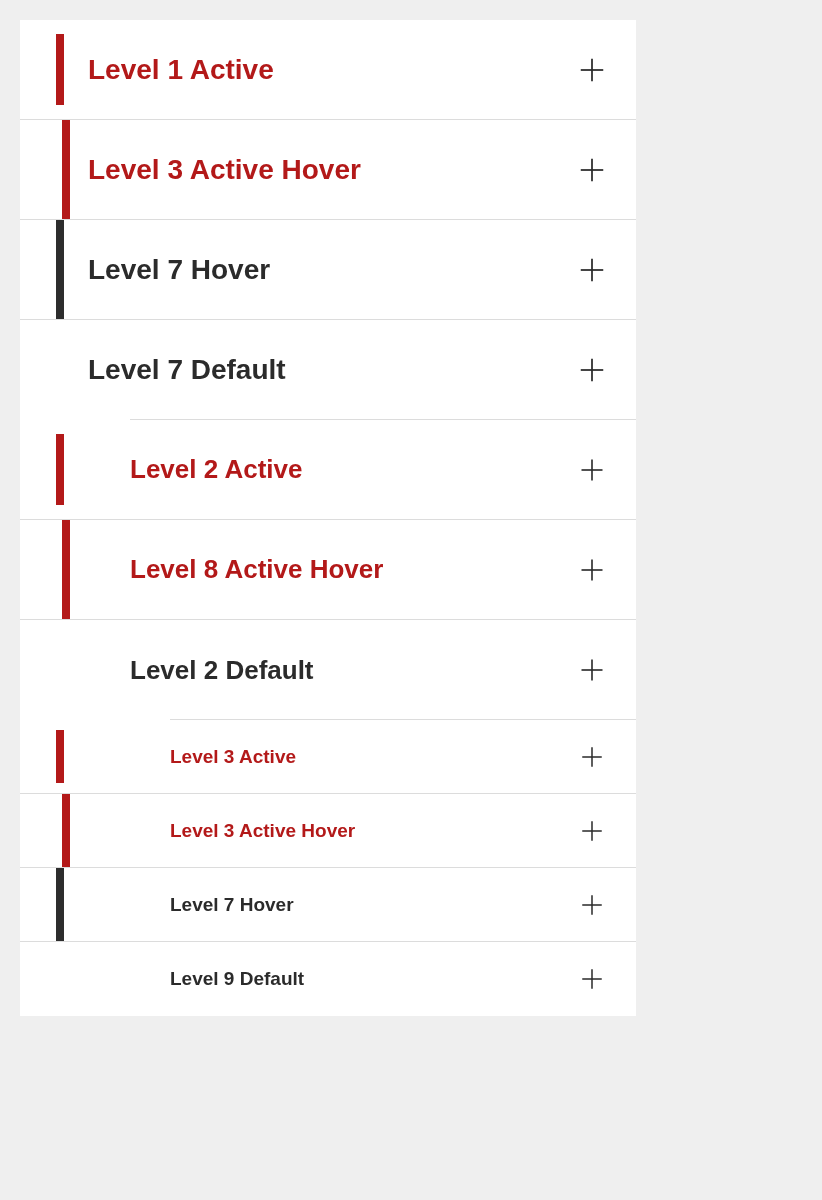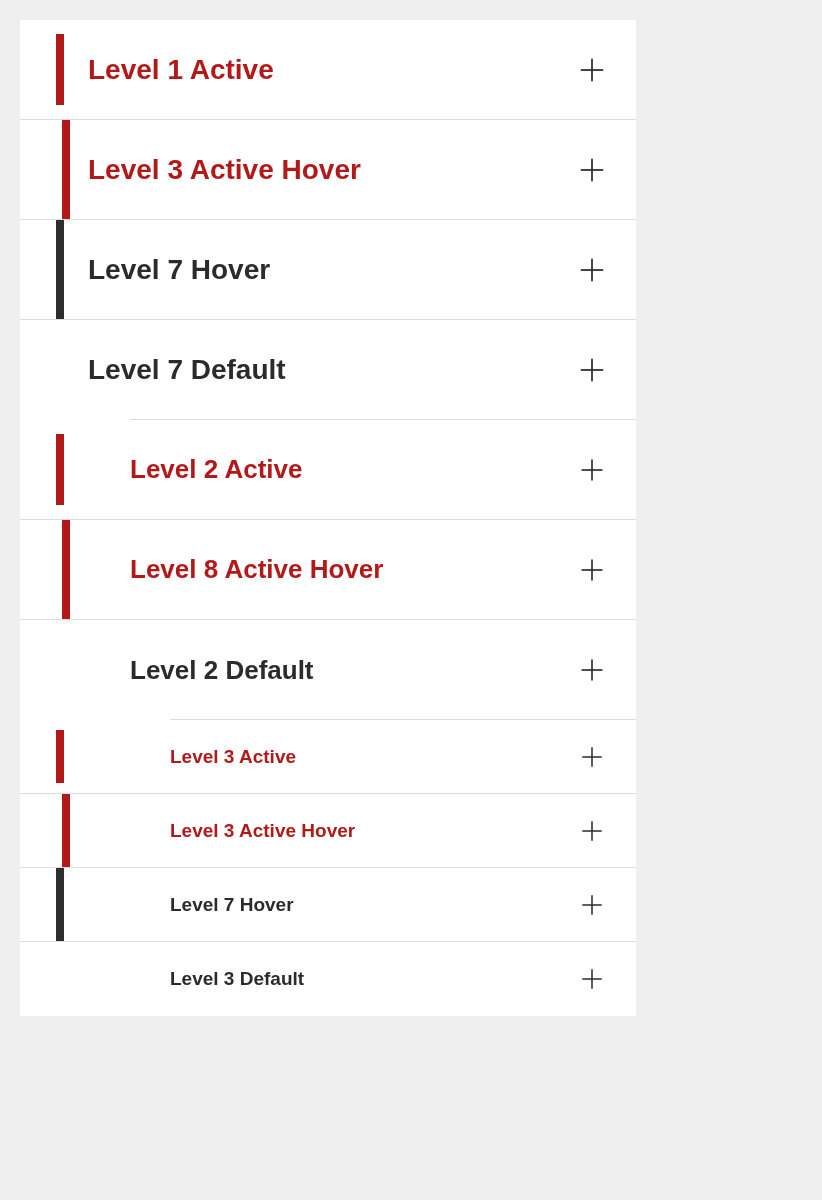--- a/index.html
+++ b/index.html
@@ -193,21 +193,21 @@
     <span class="label">Level 7 Hover</span>
     <span class="plus">
         <svg viewBox="0 0 24 24" stroke="#2b2b2b" stroke-width="1.4" fill="none">
           <line x1="12" y1="3" x2="12" y2="21"></line>
           <line x1="3" y1="12" x2="21" y2="12"></line>
         </svg>
       </span>
   </div>
 
   <div class="item lv3" style="border-bottom:none;">
-    <span class="label">Level 3 Default</span>
+    <span class="label">Level 9 Default</span>
     <span class="plus">
         <svg viewBox="0 0 24 24" stroke="#2b2b2b" stroke-width="1.4" fill="none">
           <line x1="12" y1="3" x2="12" y2="21"></line>
           <line x1="3" y1="12" x2="21" y2="12"></line>
         </svg>
       </span>
   </div>
 
 </div>
 

